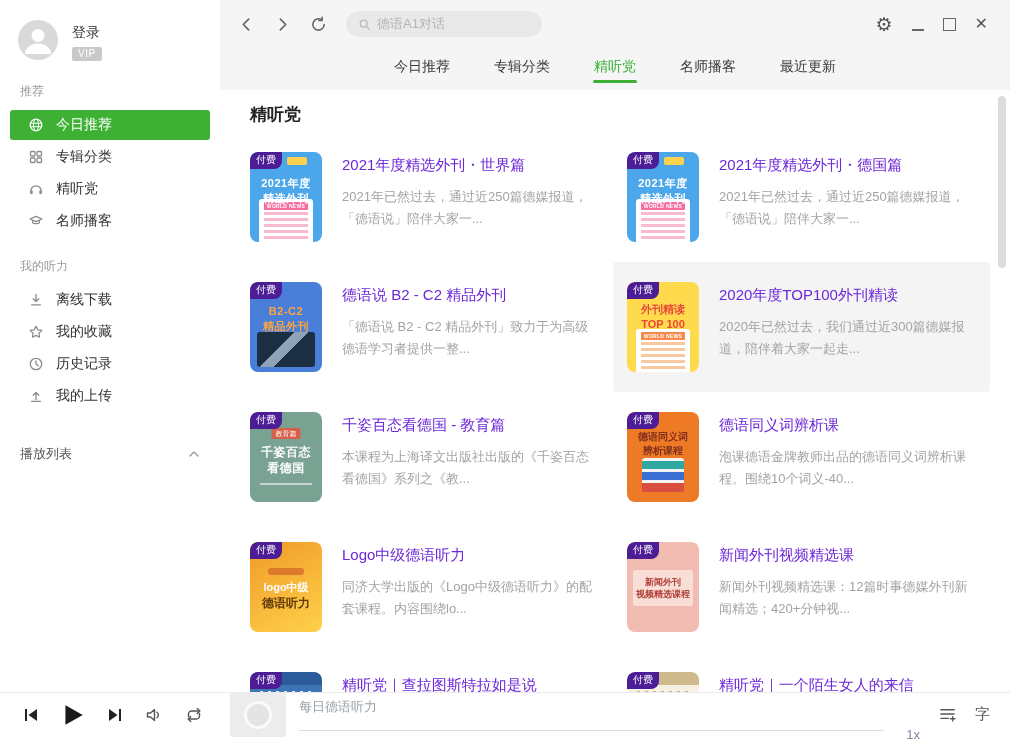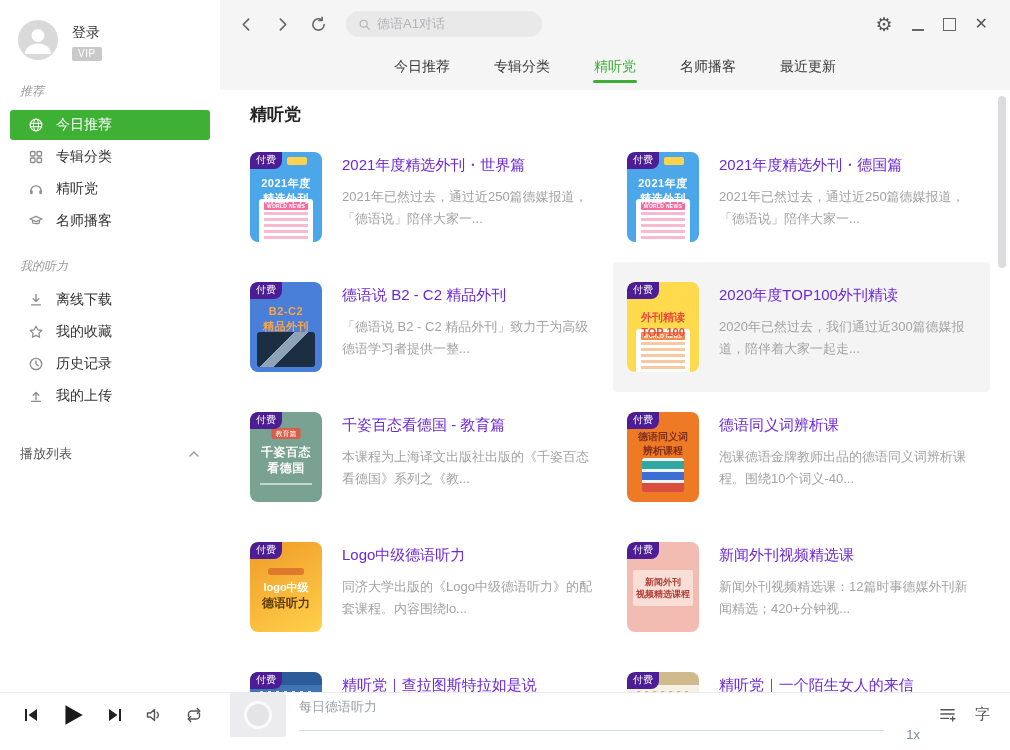--- a/index.html
+++ b/index.html
@@ -5,21 +5,21 @@
   html,body{margin:0;padding:0;background:#fff;}
   body{width:1010px;height:750px;overflow:hidden;font-family:"Liberation Sans","DejaVu Sans",sans-serif;-webkit-font-smoothing:antialiased;}
   .app{position:relative;width:1010px;height:750px;background:#fff;padding-left:17px;}
 
   
   .sidebar{position:absolute;left:0;top:0;width:220px;height:692px;background:#fff;box-sizing:border-box;}
   .profile{display:flex;align-items:flex-start;gap:14px;padding:20px 0 0 18px;}
   .avatar{width:40px;height:40px;border-radius:50%;background:#d9d9d9;display:flex;align-items:center;justify-content:center;cursor:pointer;}
   .login{font-size:14px;color:#333;margin-top:4px;cursor:pointer;}
   .vip{display:inline-block;margin-top:5px;background:#c9c9c9;color:#fff;font-size:10px;line-height:1;padding:2px 6px;border-radius:2px;letter-spacing:.5px;}
-  .sec-label{font-size:12px;color:#999;margin:22px 0 10px 20px;font-style:italic;}
+  .sec-label{font-size:12px;color:#999;margin:22px 0 10px 20px;}
   .sb-item{height:30px;display:flex;align-items:center;gap:12px;margin:0 10px 2px;padding:0 0 0 18px;font-size:14px;color:#333;border-radius:3px;cursor:pointer;}
   .sb-item.active{background:#3eb135;color:#fff;}
   .icn{width:16px;height:16px;color:#8a8a8a;display:flex;align-items:center;justify-content:center;}
   .sb-item.active .icn{color:#fff;}
   .icn svg{width:16px;height:16px;display:block;}
   .playlist-row{display:flex;align-items:center;justify-content:space-between;margin:34px 18px 0 20px;font-size:13px;color:#555;cursor:pointer;}
   .playlist-row .icn{color:#999;}
 
   
   .main{position:absolute;left:220px;top:0;width:790px;height:692px;}
@@ -62,21 +62,21 @@
   .tsub{display:block;margin:3px 5px 2px;background:#f56da0;color:#fff;font-size:5px;font-weight:700;text-align:center;letter-spacing:.3px;border-radius:1px;padding:1px 0;}
   .tbody{margin:0 5px;height:40px;background:repeating-linear-gradient(#f9b9cf 0 3px,#fff 3px 6px);}
 
   .th-t1,.th-t2{background:#4ba7e9;}
   .th-t1 .ttag,.th-t2 .ttag{top:5px;left:37px;width:20px;height:8px;background:#ffd24d;border-radius:2px;font-size:0;}
   .th-t3{background:#4a7fd9;}
   .th-t3 .tlines{color:#ffa43e;top:22px;}
   .th-t3 .tpanel{background:#1c2e42;top:50px;left:7px;right:7px;bottom:5px;border-radius:3px;}
   .th-t3 .tbody{margin:0;height:100%;background:linear-gradient(135deg,transparent 40%,#8fa3b8 40%,#8fa3b8 55%,transparent 55%);}
   .th-t4{background:#ffda4d;}
-  .th-t4 .tlines{color:#e8493d;top:28px;letter-spacing:0;}
+  .th-t4 .tlines{color:#e8493d;top:20px;letter-spacing:0;}
   .th-t4 .tsub{background:#f58a4a;}
   .th-t4 .tbody{background:repeating-linear-gradient(#f8c9a0 0 3px,#fff 3px 6px);}
   .th-t5{background:#7aa292;}
   .th-t5 .tlines{top:32px;font-size:12px;}
   .th-t5 .tlines::after{content:"";display:block;width:52px;height:2px;background:rgba(255,255,255,.55);margin:7px auto 0;}
   .th-t5 .ttag{top:16px;left:50%;transform:translateX(-50%);background:#d85e49;color:#fff;font-size:7px;line-height:1;padding:2px 4px;border-radius:2px;white-space:nowrap;}
   .th-t6{background:#ef7a26;}
   .th-t6 .tlines{color:#80301c;font-size:10px;top:18px;letter-spacing:0;}
   .th-t6 .tpanel{background:transparent;top:46px;left:15px;right:15px;}
   .th-t6 .tbody{margin:0;height:34px;border-radius:2px;background:linear-gradient(#f3f3f3 0,#f3f3f3 3px,#2ea8a0 3px,#2ea8a0 11px,#f3f3f3 11px,#f3f3f3 14px,#3b6fd4 14px,#3b6fd4 22px,#f3f3f3 22px,#f3f3f3 25px,#d84f3f 25px,#d84f3f 33px);}

